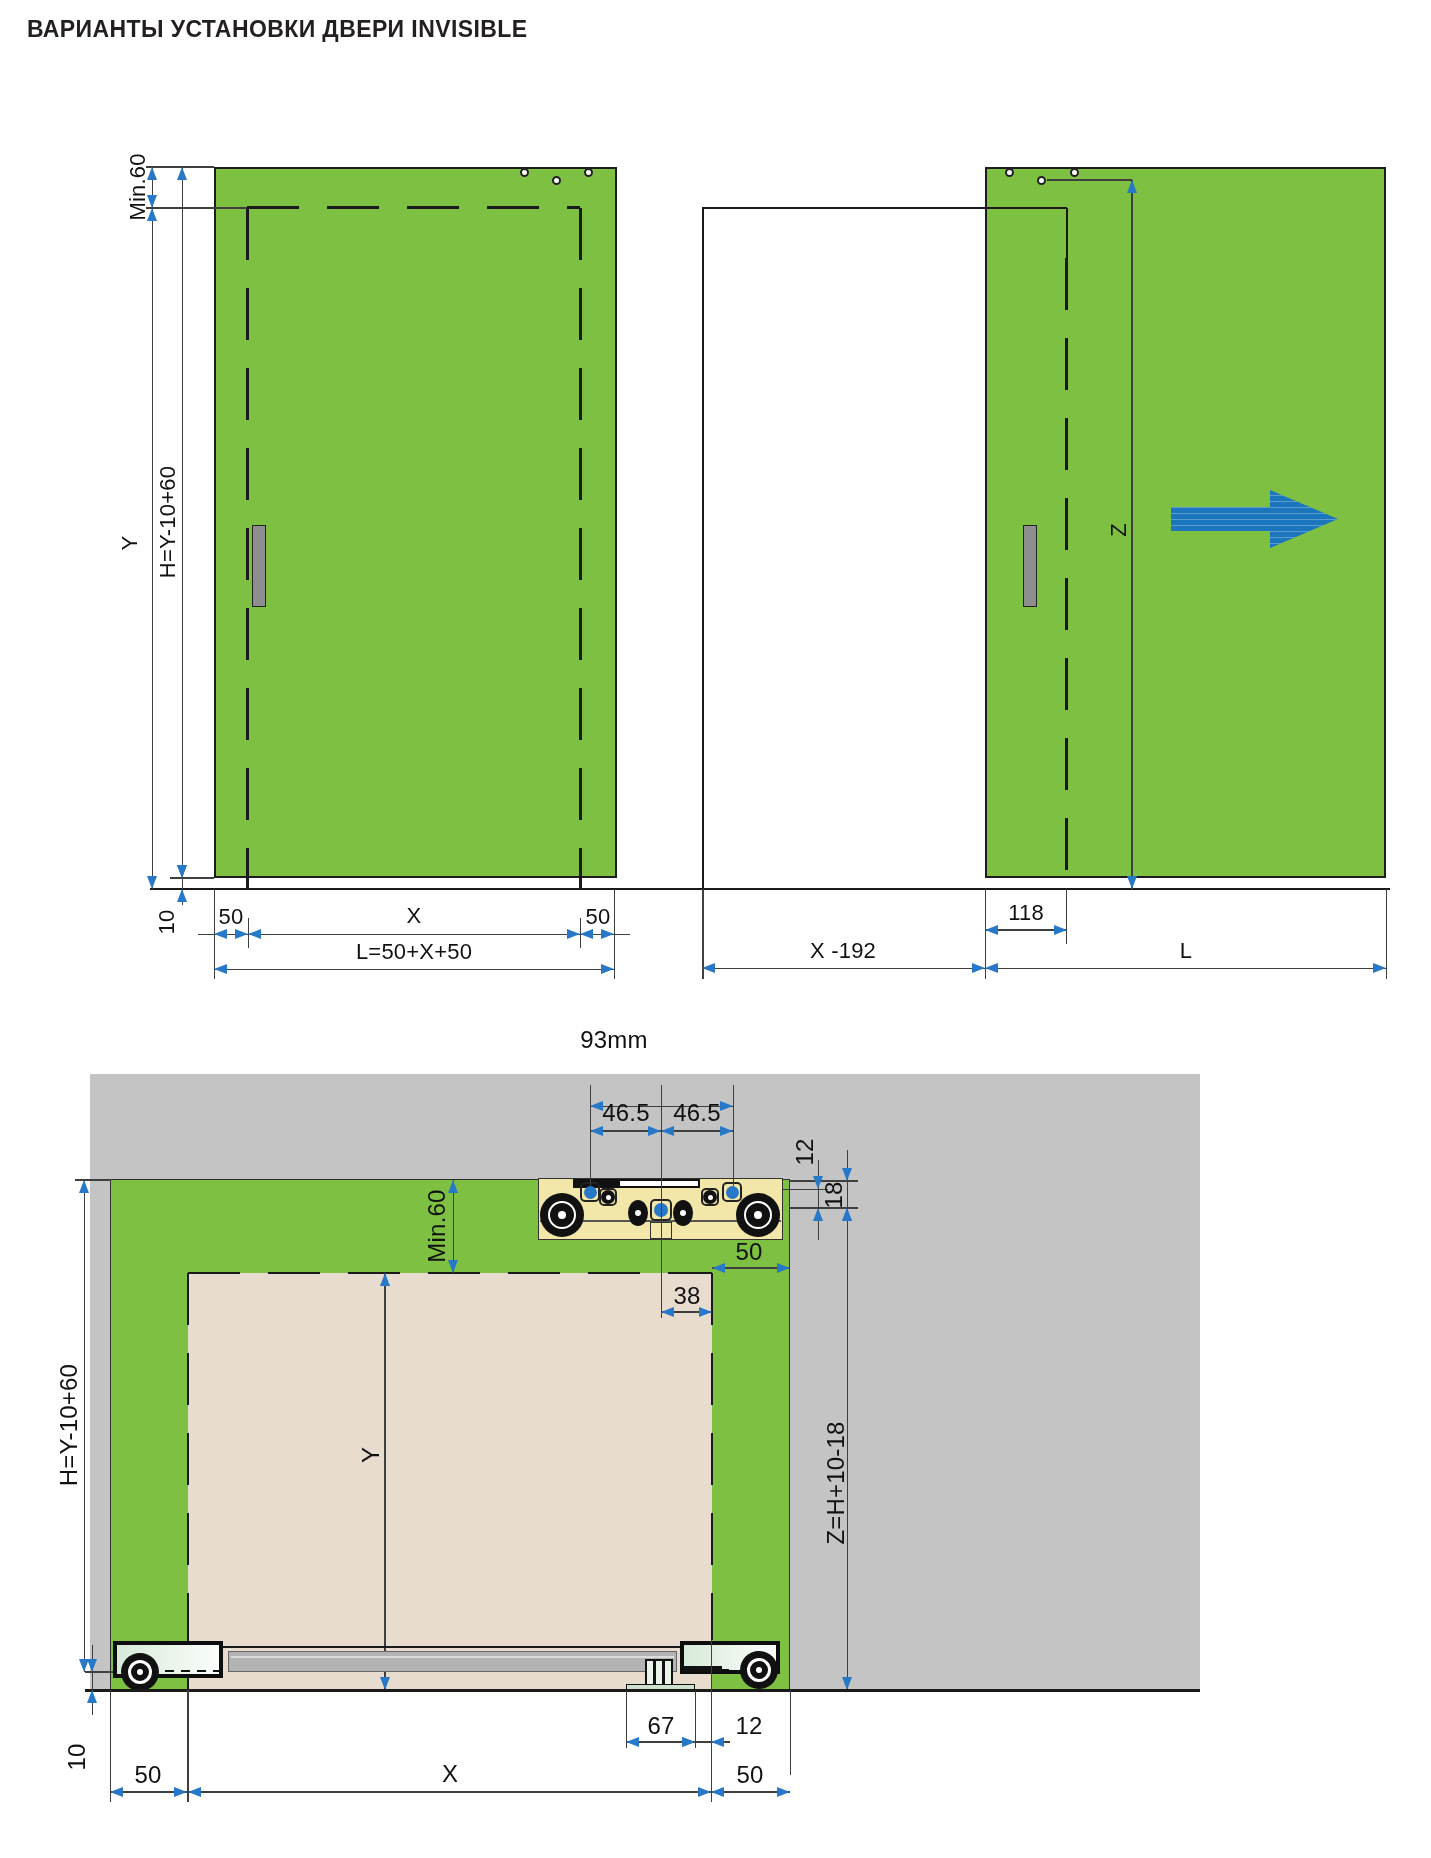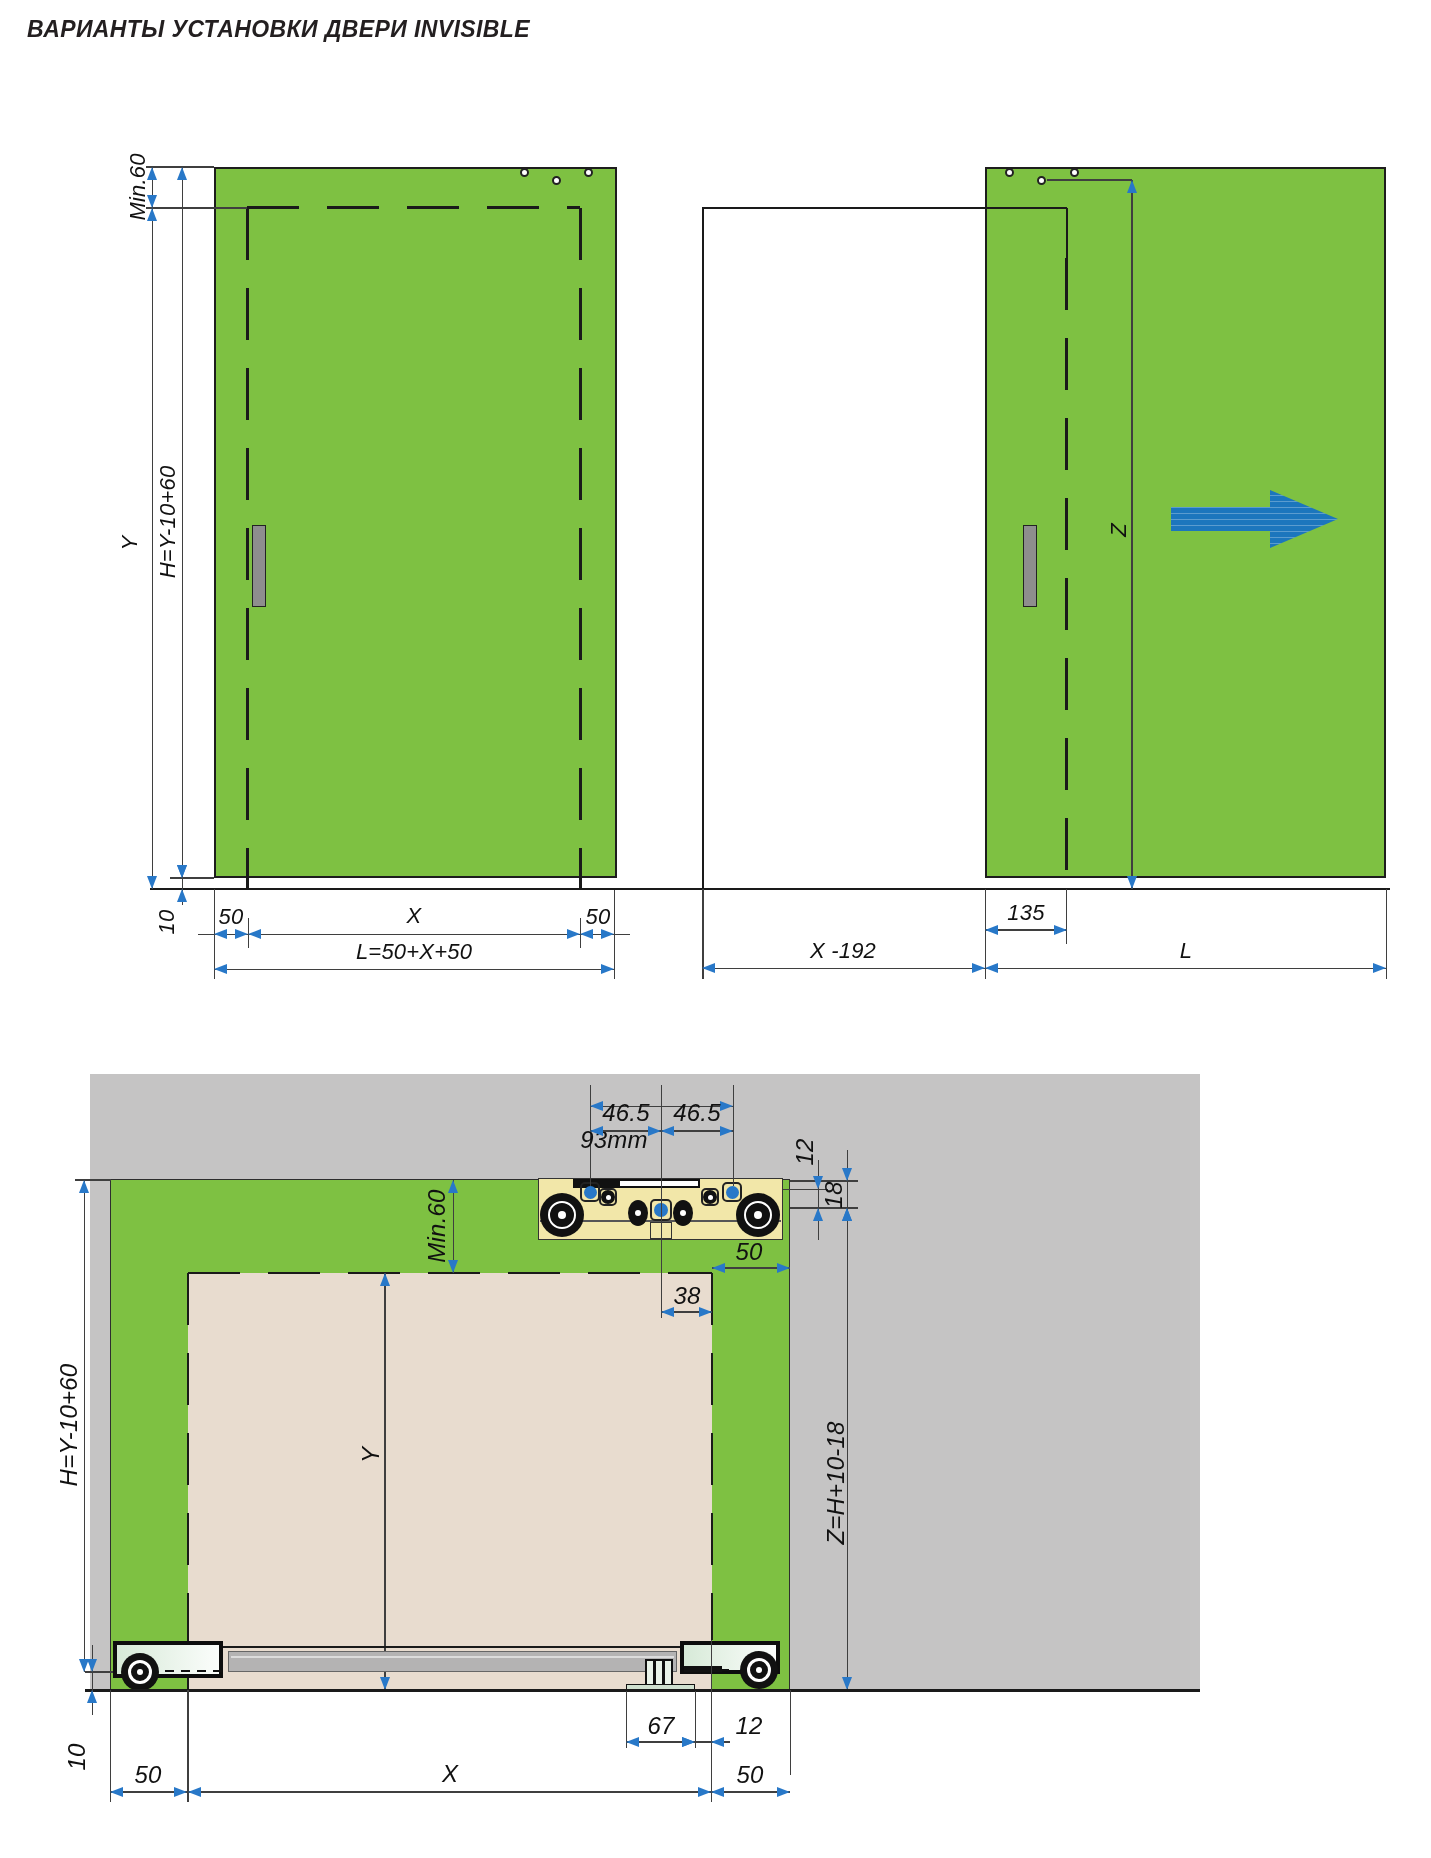--- a/index.html
+++ b/index.html
@@ -1,17 +1,17 @@
 <!DOCTYPE html>
 <html><head>
 <meta charset="utf-8">
 <style>
   html,body{margin:0;padding:0;background:#fff;}
   #canvas{position:relative;width:1431px;height:1858px;background:#fff;overflow:hidden;
-    font-family:"Liberation Sans","DejaVu Sans",sans-serif;color:#111;font-style:italic;}
+    font-family:"Liberation Sans","DejaVu Sans",sans-serif;color:#111;}
   .abs{position:absolute;}
   
   .oh{position:absolute;height:2px;background:var(--line,#1a1a1a);}
   .ov{position:absolute;width:2px;background:var(--line,#1a1a1a);}
   
   .dh{position:absolute;height:1.5px;background:#3f3f3f;}
   .dv{position:absolute;width:1.5px;background:#3f3f3f;}
   
   .dashH{position:absolute;height:2.5px;background:repeating-linear-gradient(to right,#1a1a1a 0 52px,transparent 52px 80px);}
   .dashV{position:absolute;width:2.5px;background:repeating-linear-gradient(to bottom,#1a1a1a 0 52px,transparent 52px 80px);}
@@ -131,21 +131,21 @@
     <div class="vlbl" style="left:1119px;top:530px;">Z</div>
 
     <div class="dv" style="left:702px;top:889px;height:90px;"></div>
     <div class="dv" style="left:984.5px;top:889px;height:90px;"></div>
     <div class="dv" style="left:1065.5px;top:889px;height:55px;"></div>
     <div class="dv" style="left:1385.5px;top:889px;height:90px;"></div>
 
     <div class="dh" style="left:985px;top:929px;width:82px;"></div>
     <div class="aL" style="left:985px;top:924.5px;"></div>
     <div class="aR" style="left:1054px;top:924.5px;"></div>
-    <div class="lbl" style="left:1026px;top:913px;">135</div>
+    <div class="lbl" style="left:1026px;top:913px;">118</div>
 
     <div class="dh" style="left:702px;top:967.5px;width:283px;"></div>
     <div class="aL" style="left:702px;top:963px;"></div>
     <div class="aR" style="left:972px;top:963px;"></div>
     <div class="lbl" style="left:843px;top:951px;">X -192</div>
     <div class="dh" style="left:985px;top:967.5px;width:401px;"></div>
     <div class="aL" style="left:985px;top:963px;"></div>
     <div class="aR" style="left:1373px;top:963px;"></div>
     <div class="lbl" style="left:1186px;top:951px;">L</div>
   </div>
@@ -194,21 +194,21 @@
     <div class="dashV" style="left:186.5px;top:1273px;height:417px;"></div>
     <div class="dashV" style="left:710.5px;top:1273px;height:367px;"></div>
     <div class="dashH" style="left:188px;top:1271.5px;width:524px;"></div>
 
     <div class="dv" style="left:589.5px;top:1085px;height:101px;"></div>
     <div class="dv" style="left:732.5px;top:1085px;height:101px;"></div>
     <div class="dv" style="left:660.5px;top:1085px;height:233px;"></div>
     <div class="dh" style="left:590px;top:1105.5px;width:143px;"></div>
     <div class="aL" style="left:590px;top:1101px;"></div>
     <div class="aR" style="left:720px;top:1101px;"></div>
-    <div class="lbl big" style="left:614px;top:1140px;">93mm</div>
+    <div class="lbl big" style="left:614px;top:1040px;">93mm</div>
 
     <div class="dh" style="left:590px;top:1130px;width:143px;"></div>
     <div class="aL" style="left:590px;top:1125.5px;"></div>
     <div class="aR" style="left:648px;top:1125.5px;"></div>
     <div class="aL" style="left:661px;top:1125.5px;"></div>
     <div class="aR" style="left:720px;top:1125.5px;"></div>
     <div class="lbl big" style="left:626px;top:1113px;">46.5</div>
     <div class="lbl big" style="left:697px;top:1113px;">46.5</div>
 
     <div class="dh" style="left:790px;top:1180px;width:68px;"></div>

